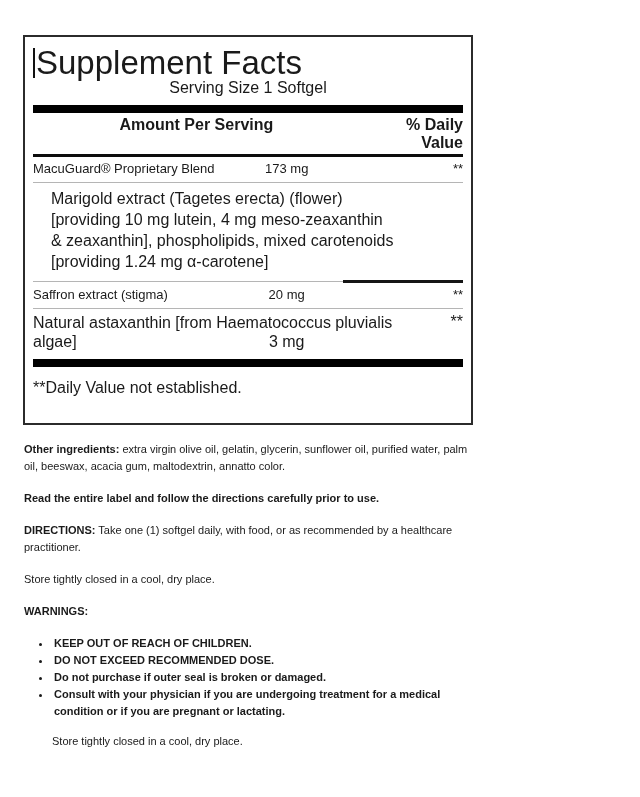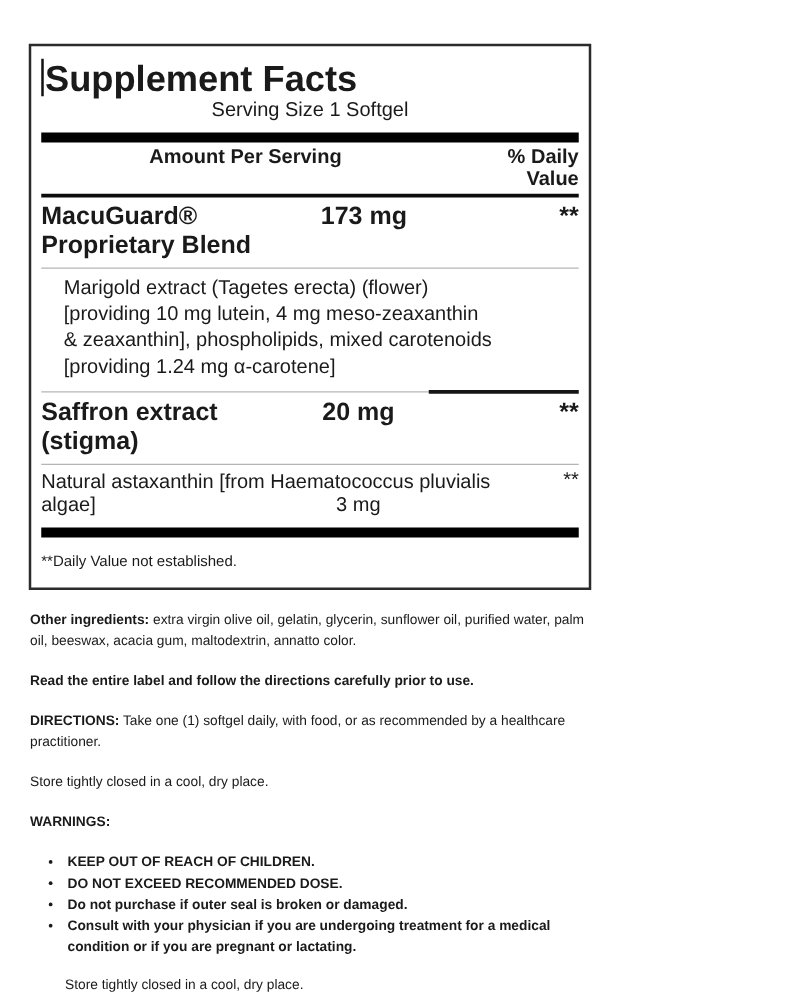--- a/index.html
+++ b/index.html
@@ -14,23 +14,23 @@
   
   .facts-box {
     margin: 35px 0 0 23px;
     width: 450px;
     border: 2px solid #2b2b2b;
     padding: 4px 8px 10px 8px;
     background: #fff;
   }
   .sf-title {
     margin-top: 6px;
-    font-size: 29px;
+    font-size: 33px;
     line-height: 32px;
-    font-weight: 700;
+    font-weight: 400;
     letter-spacing: 0;
   }
   .caret {
     display: inline-block;
     width: 2px; height: 30px;
     background: #111;
     margin-right: 1px;
     vertical-align: -4px;
   }
   .serving { margin-top: 0; font-size: 16px; text-align: center; }
@@ -41,41 +41,41 @@
     display: flex;
     font-weight: 700;
     font-size: 16px;
     padding: 3px 0 2px 0;
     border-bottom: 3px solid #0c0c0c;
     gap: 22px;
   }
   .hdr-left { width: 76%; text-align: center; }
   .hdr-right { flex: 1; text-align: right; }
 
-  .frow { display: flex; font-size: 20px; padding: 4px 0 6px 0; font-weight: bold; }
+  .frow { display: flex; font-size: 13px; padding: 4px 0 6px 0; }
   .frow.bline { border-bottom: 1px solid #b5b5b5; }
   .c-name { width: 52%; }
   .c-amt  { width: 14%; text-align: center; white-space: nowrap; }
   .c-dv   { flex: 1; text-align: right; }
 
   .blend {
     font-size: 16px;
     line-height: 21px;
     padding: 5px 0 8px 18px;
   }
   .sep { display: flex; align-items: center; }
   .sep-l { flex: 0 0 72%; height: 1px; background: #b5b5b5; }
   .sep-r { flex: 1; height: 3px; background: #151515; }
 
   .astax { position: relative; font-size: 16px; padding: 4px 0 6px 0; }
   .astax .dv-star { position: absolute; top: 4px; right: 0; }
   .astax-l2 { display: flex; line-height: 19px; }
   .astax-l1 { line-height: 19px; }
 
-  .footnote { margin: 12px 0 4px 0; font-size: 12px; }
+  .footnote { margin: 12px 0 16px 0; font-size: 16px; }
 
   
   .content {
     margin: 16px 24px 0 24px;
     width: 452px;
     font-size: 11px;
     line-height: 17px;
   }
   .content p { margin-bottom: 15px; }
   .bold { font-weight: 700; }

